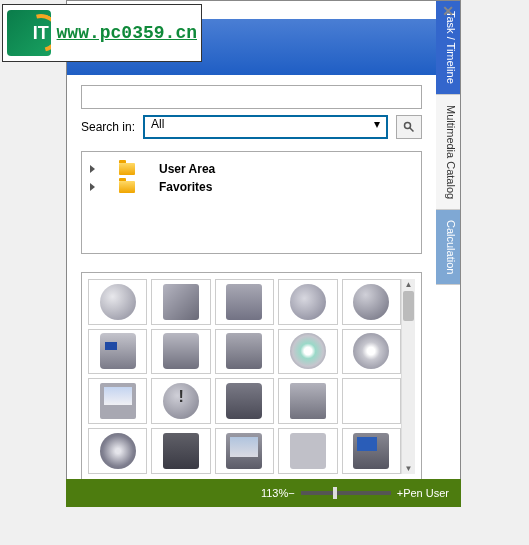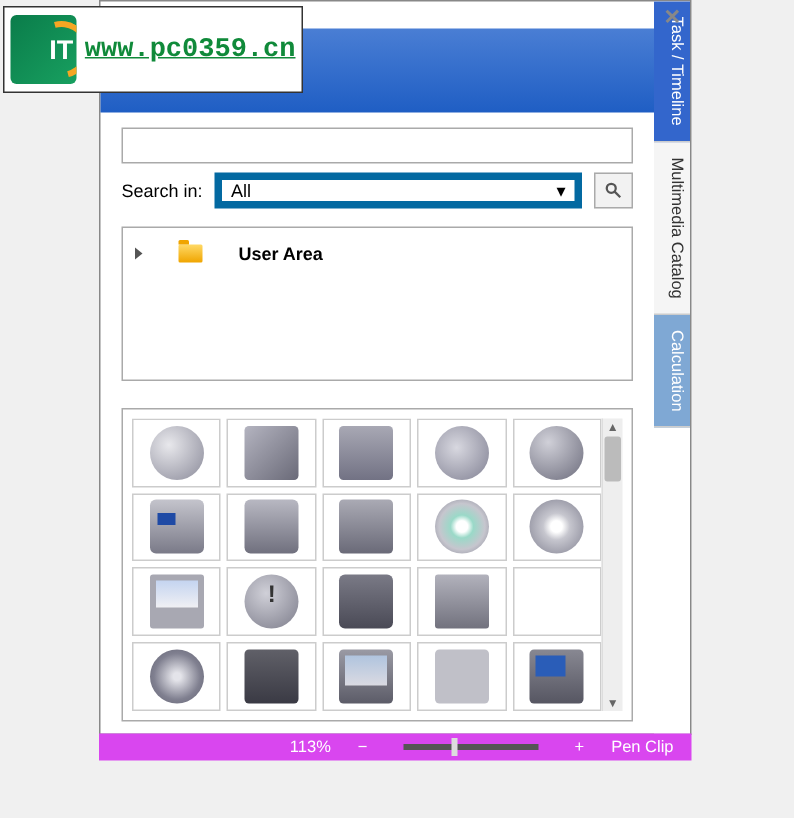--- a/index.html
+++ b/index.html
@@ -14,21 +14,21 @@
 .side-tab.calc { background: #7fa8d4; color: #fff; }
 
 .close-btn { position: absolute; right: 6px; top: 2px; color: #888; font-size: 14px; cursor: pointer; font-weight: bold; }
 
 .header { height: 60px; background: linear-gradient(#4a7ed4, #1f5ec4); margin-top: 18px; }
 
 .search-row { display: flex; align-items: center; padding: 10px 14px 6px; gap: 8px; }
 .search-input { flex: 1; height: 24px; border: 1px solid #aaa; padding: 0 6px; }
 .search-in-row { display: flex; align-items: center; padding: 0 14px 12px; gap: 8px; }
 .search-in-label { font-size: 12px; }
-.search-select { flex: 1; height: 24px; border: 5px solid #0369a1; background: #fff; padding: 0 6px; }
+.search-select { flex: 1; height: 24px; border: 2px solid #0369a1; background: #fff; padding: 0 6px; }
 .search-btn { width: 26px; height: 24px; border: 1px solid #aaa; background: #f2f2f2; cursor: pointer; display: flex; align-items: center; justify-content: center; }
 
 .tree { margin: 0 14px 10px; border: 1px solid #aaa; padding: 8px; height: 110px; }
 .tree-item { display: flex; align-items: center; gap: 24px; padding: 2px 0; font-weight: bold; font-size: 12px; cursor: pointer; }
 .tree-arrow { width: 0; height: 0; border-top: 4px solid transparent; border-bottom: 4px solid transparent; border-left: 5px solid #555; }
 .folder-icon { width: 16px; height: 12px; background: linear-gradient(#ffd966, #f0a500); border-radius: 1px; position: relative; }
 .folder-icon::before { content: ""; position: absolute; top: -3px; left: 0; width: 7px; height: 3px; background: #f0a500; border-radius: 1px 1px 0 0; }
 
 .grid-wrap { margin: 8px 14px; border: 1px solid #aaa; padding: 6px; height: 225px; display: flex; }
 .grid { flex: 1; display: grid; grid-template-columns: repeat(5, 1fr); gap: 4px; overflow: hidden; }
@@ -59,21 +59,21 @@
 .ic-floppy { background: linear-gradient(#b2b2bc, #72727e); border-radius: 2px; }
 .ic-drive { background: linear-gradient(#b6b6c0, #76768z); border-radius: 3px; }
 .ic-speaker { background: radial-gradient(circle at 50% 50%, #e4e4ea 10%, #808090 60%, #606070); border-radius: 50%; }
 .ic-stereo { background: linear-gradient(#606068, #3a3a44); border-radius: 3px; }
 .ic-tv { background: linear-gradient(#9a9aa4, #5c5c68); border-radius: 3px; position: relative; }
 .ic-tv::after { content: ""; position: absolute; left: 4px; right: 4px; top: 4px; height: 20px; background: linear-gradient(#b0c4de, #dadae2); }
 .ic-tools { background: #c0c0c8; border-radius: 3px; position: relative; }
 .ic-player { background: linear-gradient(#888892, #565662); border-radius: 3px; position: relative; }
 .ic-player::after { content: ""; position: absolute; left: 4px; top: 4px; width: 20px; height: 14px; background: #2a5db8; }
 
-.status { position: absolute; left: 66px; bottom: 38px; width: 395px; height: 18px; background: #d946ef; color: #fff; display: flex; align-items: center; padding: 0 12px; font-size: 11px; gap: 18px; }
+.status { position: absolute; left: 66px; bottom: 38px; width: 395px; height: 28px; background: #4d7c0f; color: #fff; display: flex; align-items: center; padding: 0 12px; font-size: 11px; gap: 0; }
 .zoom-slider { flex: 0 0 90px; height: 4px; background: #555; position: relative; margin: 0 6px; }
 .zoom-thumb { position: absolute; left: 32px; top: -4px; width: 4px; height: 12px; background: #ddd; }
 .spacer { flex: 1; }
 
 .watermark { position: absolute; left: 2px; top: 4px; width: 200px; height: 58px; background: #fff; border: 1px solid #333; display: flex; align-items: center; padding: 4px; gap: 6px; z-index: 10; }
 .wm-logo { width: 50px; height: 46px; background: linear-gradient(135deg, #0a7c4a, #18a060); display: flex; align-items: center; justify-content: center; color: #fff; font-weight: bold; font-size: 18px; border-radius: 4px; position: relative; overflow: hidden; padding-left: 24px; }
 .wm-logo::after { content: ""; position: absolute; width: 30px; height: 30px; border: 4px solid #f5a623; border-radius: 50%; border-left-color: transparent; border-bottom-color: transparent; transform: rotate(30deg); }
 .wm-text { color: #108a3a; font-family: "Courier New", monospace; font-weight: bold; font-size: 18px; text-decoration: underline; }
 
 .mag { width: 12px; height: 12px; }
@@ -109,20 +109,25 @@
             <line x1="9" y1="9" x2="14" y2="14"></line>
           </svg>
       </button>
     </div>
 
     <div class="tree">
       <div class="tree-item">
         <span class="tree-arrow"></span>
         <span class="folder-icon"></span>
         <span>User Area</span>
+      </div>
+      <div class="tree-item">
+        <span class="tree-arrow"></span>
+        <span class="folder-icon"></span>
+        <span>Favorites</span>
       </div>
     </div>
 
     <div class="grid-wrap">
       <div class="grid" id="grid">
           <div class="cell">
             <div class="cell-icon ic-globe"></div>
           </div>
           <div class="cell">
             <div class="cell-icon ic-book"></div>
@@ -198,14 +203,14 @@
 </div>
 
 <div class="status">
   <span class="spacer"></span>
   <span>113%</span>
   <span>−</span>
   <div class="zoom-slider">
     <div class="zoom-thumb"></div>
   </div>
   <span>+</span>
-  <span>Pen Clip</span>
+  <span>Pen User</span>
 </div>
 
 </body></html>

